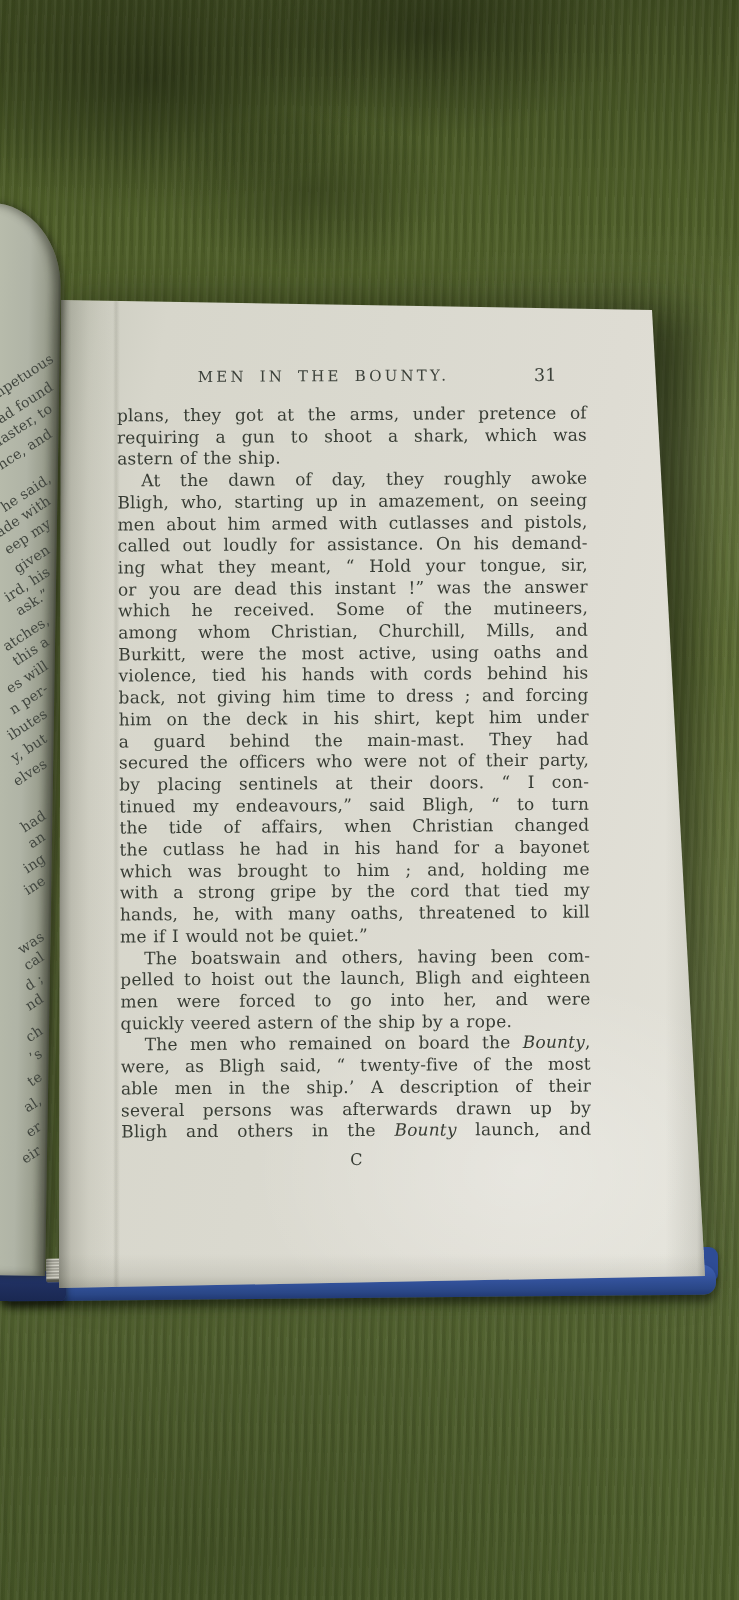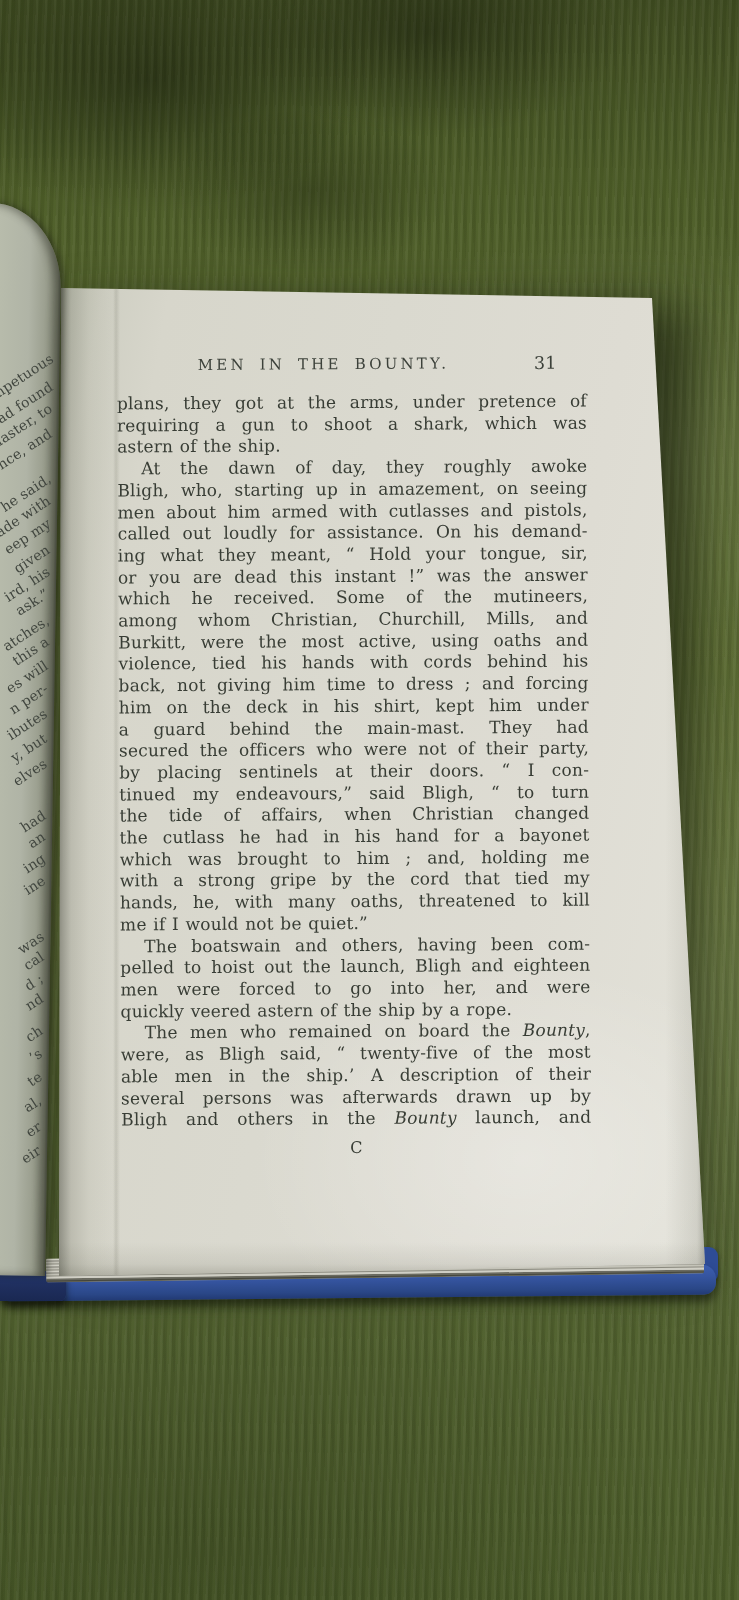--- a/index.html
+++ b/index.html
@@ -54,21 +54,21 @@
     border-top-right-radius:70px 85px;
     box-shadow:inset -6px 0 8px rgba(40,42,30,0.45), 3px 0 6px rgba(30,32,20,0.5);
   }
   .fragment{
     position:absolute;right:8px;white-space:nowrap;
     transform:rotate(-34deg);transform-origin:right center;
     font-size:14px;color:#41463f;letter-spacing:0.2px;
   }
   
   .right-page{
-    position:absolute;left:55px;top:284px;width:652px;height:994px;z-index:4;
+    position:absolute;left:55px;top:296px;width:652px;height:994px;z-index:4;
     clip-path:polygon(6px 4px, 597px 14px, 650px 980px, 4px 992px);
     background:
       linear-gradient(to right, rgba(40,42,30,0.50) 0px, rgba(90,92,75,0.22) 16px, rgba(120,122,100,0.10) 34px, transparent 64px),
       linear-gradient(to right, transparent 58px, rgba(90,90,75,0.16) 61px, transparent 65px),
       linear-gradient(to left, rgba(60,62,48,0.32) 0 2px, rgba(60,62,48,0.12) 10px, transparent 42px),
       linear-gradient(to top, rgba(80,80,65,0.28) 0 2px, rgba(80,80,65,0.10) 14px, transparent 36px),
       radial-gradient(ellipse 420px 300px at 72% 88%, rgba(255,255,255,0.28), transparent 65%),
       linear-gradient(100deg,#bfc1b3 0%,#cfcfc3 6%,#d7d6cb 14%,#dad9cf 42%,#dedcd3 70%,#e3e2d9 100%);
   }
   .text-block{

